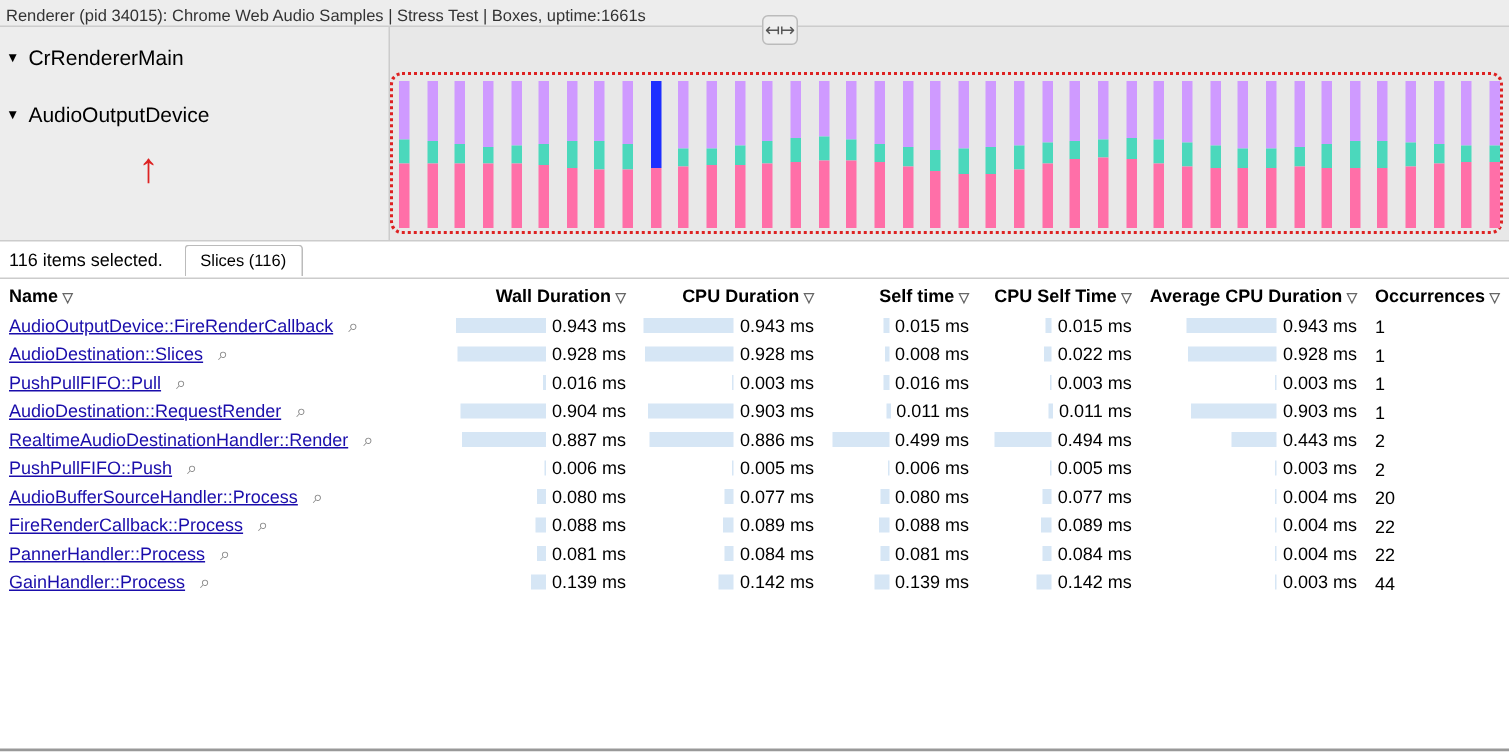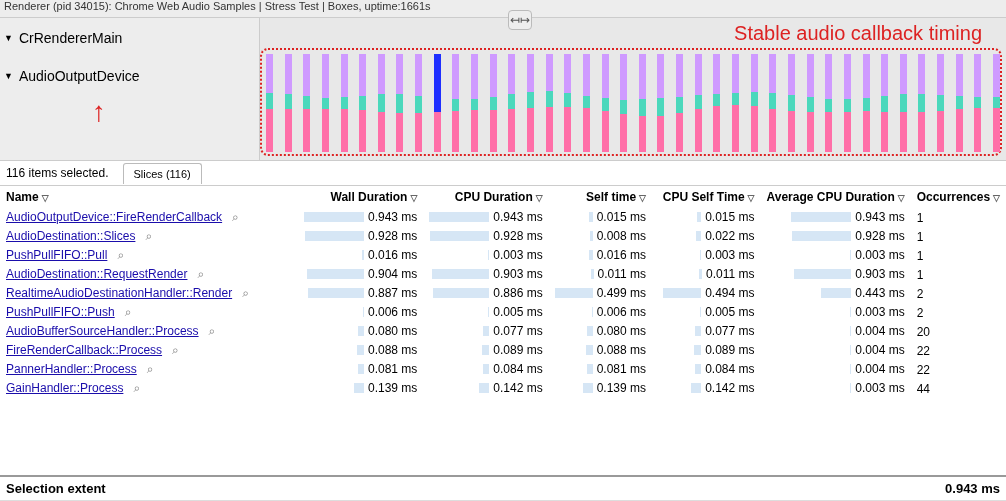--- a/index.html
+++ b/index.html
@@ -11,21 +11,21 @@
     width: 1006px;
     height: 501px;
     overflow: hidden;
     position: relative;
   }
   .header-bar {
     height: 18px;
     background: #ededed;
     border-bottom: 1px solid #ccc;
     display: flex;
-    align-items: flex-start;
+    align-items: flex-end;
     padding: 0 4px;
     font-size: 11px;
     color: #333;
     position: relative;
   }
   .expand-widget {
     position: absolute;
     left: 508px;
     top: 10px;
     width: 24px;
@@ -228,21 +228,20 @@
       <span class="tri">▼</span>
       <span>CrRendererMain</span>
     </div>
     <div class="thread-row">
       <span class="tri">▼</span>
       <span>AudioOutputDevice</span>
     </div>
     <div class="arrow-up">↑</div>
   </div>
   <div class="trace-pane">
-    <div class="annotation-2">Stable audio callback timing</div>
     <div class="dotted-box"></div>
     <div class="slices-container" id="slices">
         <div class="slice">
           <div class="seg1" style="flex:40"></div>
           <div class="seg2" style="flex:17"></div>
           <div class="seg3" style="flex:44.207354924039485"></div>
         </div>
         <div class="slice">
           <div class="seg1" style="flex:42.57687074895077"></div>
           <div class="seg2" style="flex:15.864829904811993"></div>
@@ -738,17 +737,13 @@
               <span class="bar" style="width:1px"></span>
               <span>0.003 ms</span>
             </span></td>
           <td>44</td>
         </tr>
       </tbody>
   </table>
 </div>
 
 <div class="footer">
-  <div class="row">
-    <span class="k">Selection extent</span>
-    <span class="v">0.943 ms</span>
-  </div>
 </div>
 
 </body></html>

